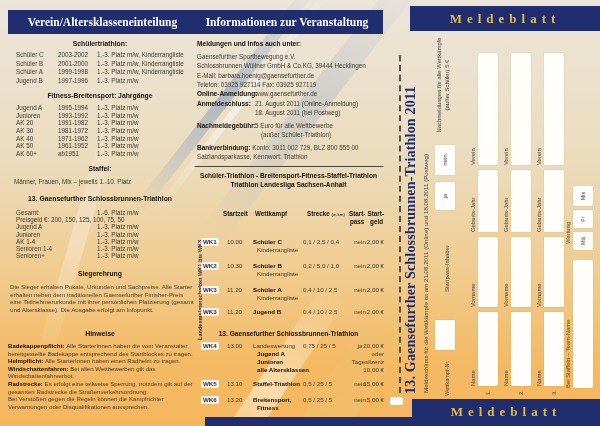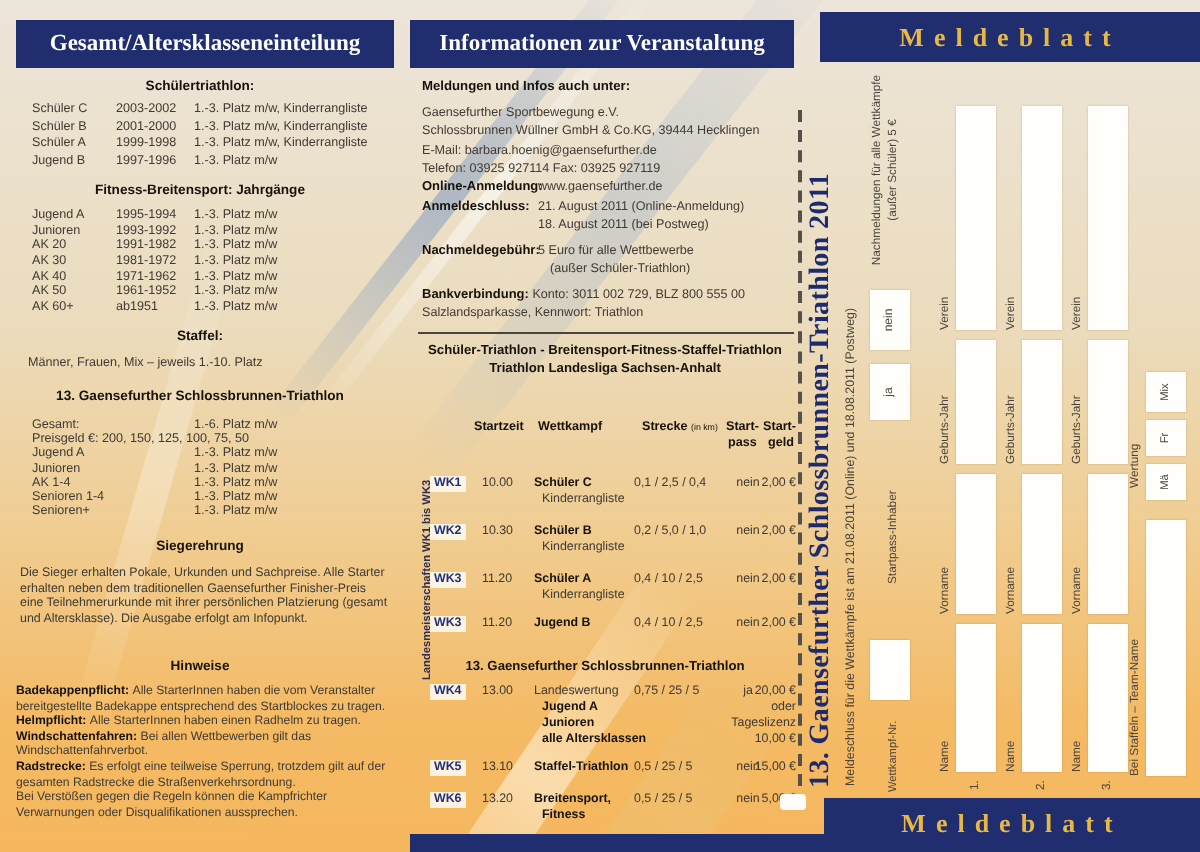--- a/index.html
+++ b/index.html
@@ -58,21 +58,21 @@
 
 <div class="swoosh" style="left:218px;top:-40px;width:12px;height:280px;background:linear-gradient(180deg,rgba(110,140,195,0),rgba(100,135,190,.45),rgba(110,140,195,0));transform:rotate(38deg);"></div>
 <div class="swoosh" style="left:240px;top:-40px;width:7px;height:280px;background:linear-gradient(180deg,rgba(255,255,255,0),rgba(255,255,255,.55),rgba(255,255,255,0));transform:rotate(38deg);"></div>
 <div class="swoosh" style="left:300px;top:-60px;width:26px;height:330px;background:linear-gradient(180deg,rgba(130,160,205,0),rgba(130,160,205,.28),rgba(130,160,205,0));transform:rotate(38deg);"></div>
 <div class="swoosh" style="left:70px;top:110px;width:16px;height:260px;background:linear-gradient(180deg,rgba(255,255,255,0),rgba(255,255,255,.30),rgba(255,255,255,0));transform:rotate(16deg);"></div>
 <div class="swoosh" style="left:255px;top:270px;width:28px;height:240px;background:linear-gradient(180deg,rgba(255,250,235,0),rgba(255,250,235,.55),rgba(255,250,235,0));transform:rotate(34deg);"></div>
 <div class="swoosh" style="left:315px;top:290px;width:44px;height:230px;background:linear-gradient(180deg,rgba(236,194,116,0),rgba(236,194,116,.5),rgba(236,194,116,0));transform:rotate(34deg);"></div>
 
 <div class="panel" style="left:0;top:0;width:200px;height:426px;">
   <div class="hbar" style="left:8px;top:10px;width:189px;height:24px;font-size:11.5px;line-height:24px;">
-    <span>Gesamt/Altersklasseneinteilung</span>
+    <span>Verein/Altersklasseneinteilung</span>
   </div>
 
   <div class="st" style="top:40px;">Schülertriathlon:</div>
   <div class="txt" id="schueler-rows" style="left:14px;top:51px;width:182px;">
       <div class="r3" style="height: 8.7px;">
         <span class="c1">Schüler C</span>
         <span class="c2">2003-2002</span>
         <span class="c3">1.-3. Platz m/w, Kinderrangliste</span>
       </div>
       <div class="r3" style="height: 8.7px;">
@@ -171,21 +171,21 @@
   <div class="st" style="top:330px;">Hinweise</div>
   <div class="txt" id="hinweise" style="left:8px;top:342px;width:187px;">
       <div class="hint"><b>Badekappenpflicht: </b><span>Alle StarterInnen haben die vom Veranstalter bereitgestellte Badekappe entsprechend des Startblockes zu tragen.</span></div>
       <div class="hint"><b>Helmpflicht: </b><span>Alle StarterInnen haben einen Radhelm zu tragen.</span></div>
       <div class="hint"><b>Windschattenfahren: </b><span>Bei allen Wettbewerben gilt das Windschattenfahrverbot.</span></div>
       <div class="hint"><b>Radstrecke: </b><span>Es erfolgt eine teilweise Sperrung, trotzdem gilt auf der gesamten Radstrecke die Straßenverkehrsordnung.</span></div>
       <div class="hint"><span>Bei Verstößen gegen die Regeln können die Kampfrichter Verwarnungen oder Disqualifikationen aussprechen.</span></div>
     </div>
 </div>
 
-<div class="panel" style="left:205px;top:0;width:195px;height:426px;">
+<div class="panel" style="left:191px;top:0;width:195px;height:426px;">
   <div class="hbar" style="left:0;top:10px;width:192px;height:24px;font-size:11.5px;line-height:24px;">
     <span>Informationen zur Veranstaltung</span>
   </div>
 
   <div class="txt lbl" style="left:6px;top:40px;font-size:6.6px;">Meldungen und Infos auch unter:</div>
   <div class="txt" id="contact-lines" style="left:6px;top:52px;width:186px;line-height:9.4px;">
       <div>Gaensefurther Sportbewegung e.V.</div>
       <div>Schlossbrunnen Wüllner GmbH &amp; Co.KG, 39444 Hecklingen</div>
       <div>E-Mail: barbara.hoenig@gaensefurther.de</div>
       <div>Telefon: 03925 927114      Fax: 03925 927119</div>

